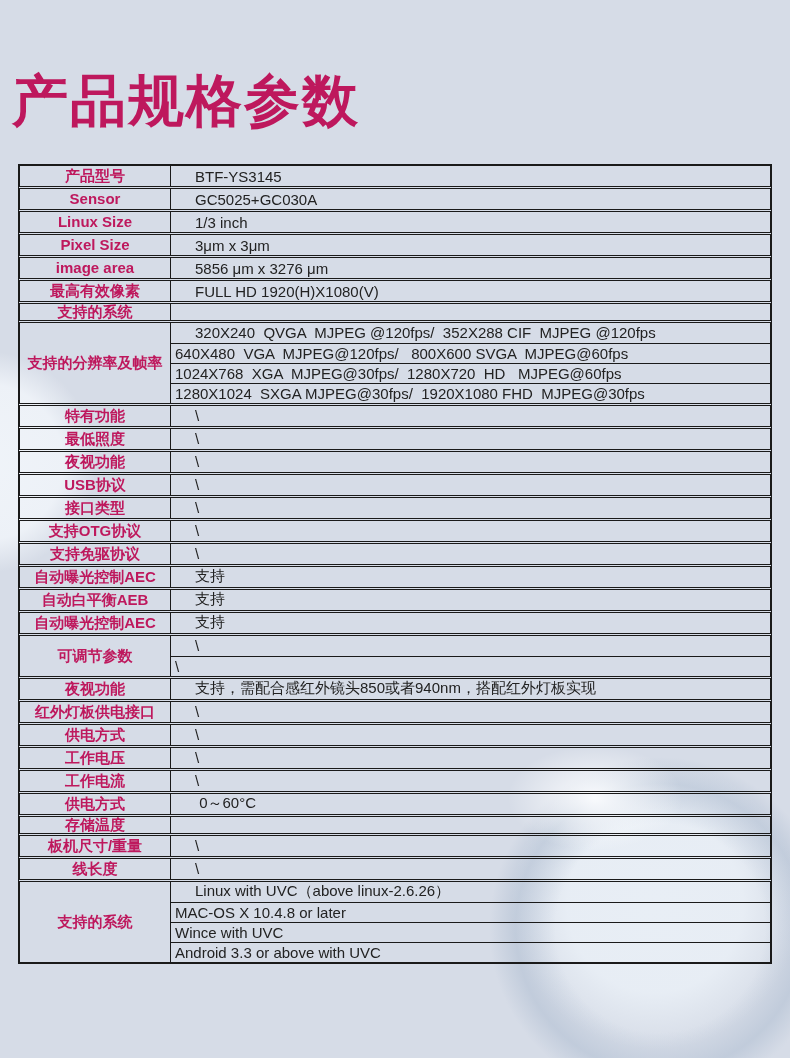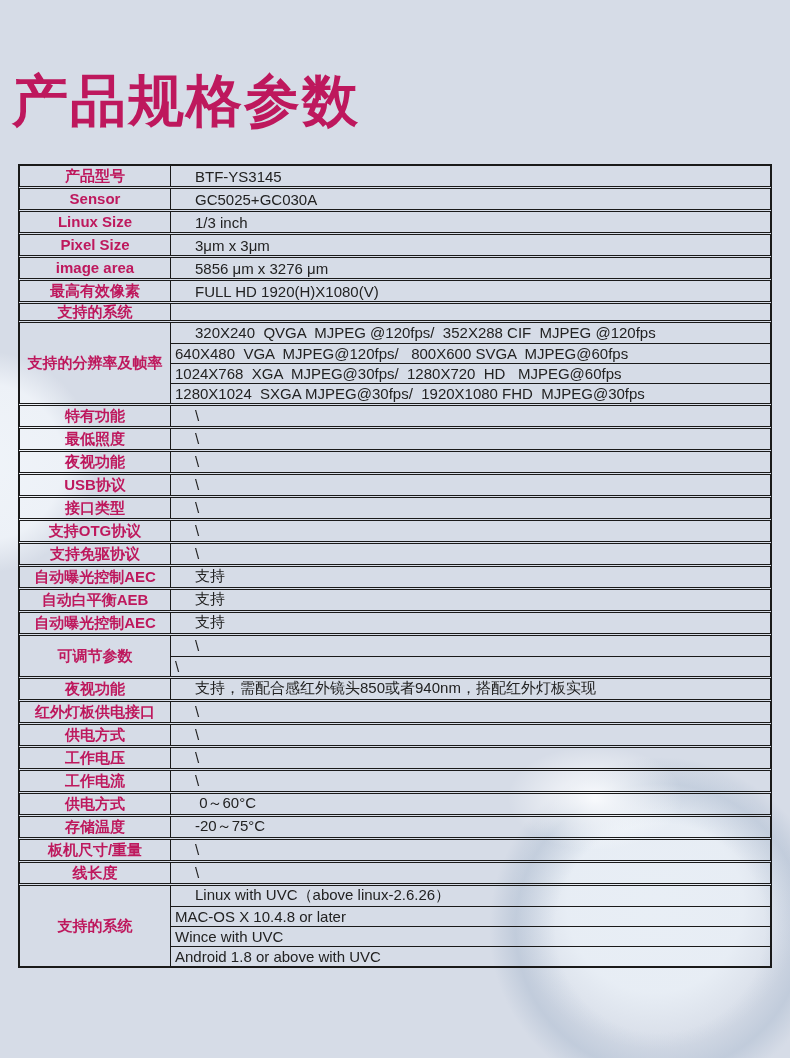--- a/index.html
+++ b/index.html
@@ -260,23 +260,20 @@
 
   <div class="trow">
     <div class="label-cell">供电方式</div>
     <div class="value-area">
         <div class="value-cell"> 0～60°C</div>
       </div>
   </div>
 
   <div class="trow">
     <div class="label-cell">存储温度</div>
-    <div class="value-area">
-        <div class="value-cell">-20～75°C</div>
-      </div>
   </div>
 
   <div class="trow">
     <div class="label-cell">板机尺寸/重量</div>
     <div class="value-area">
         <div class="value-cell">\</div>
       </div>
   </div>
 
   <div class="trow">
@@ -285,16 +282,16 @@
         <div class="value-cell">\</div>
       </div>
   </div>
 
   <div class="trow">
     <div class="label-cell">支持的系统</div>
     <div class="value-area">
         <div class="value-cell">Linux with UVC（above linux-2.6.26）</div>
         <div class="value-cell">MAC-OS X 10.4.8 or later</div>
         <div class="value-cell">Wince with UVC</div>
-        <div class="value-cell">Android 1.8 or above with UVC</div>
+        <div class="value-cell">Android 3.3 or above with UVC</div>
       </div>
   </div>
 </div>
 
 </body></html>

